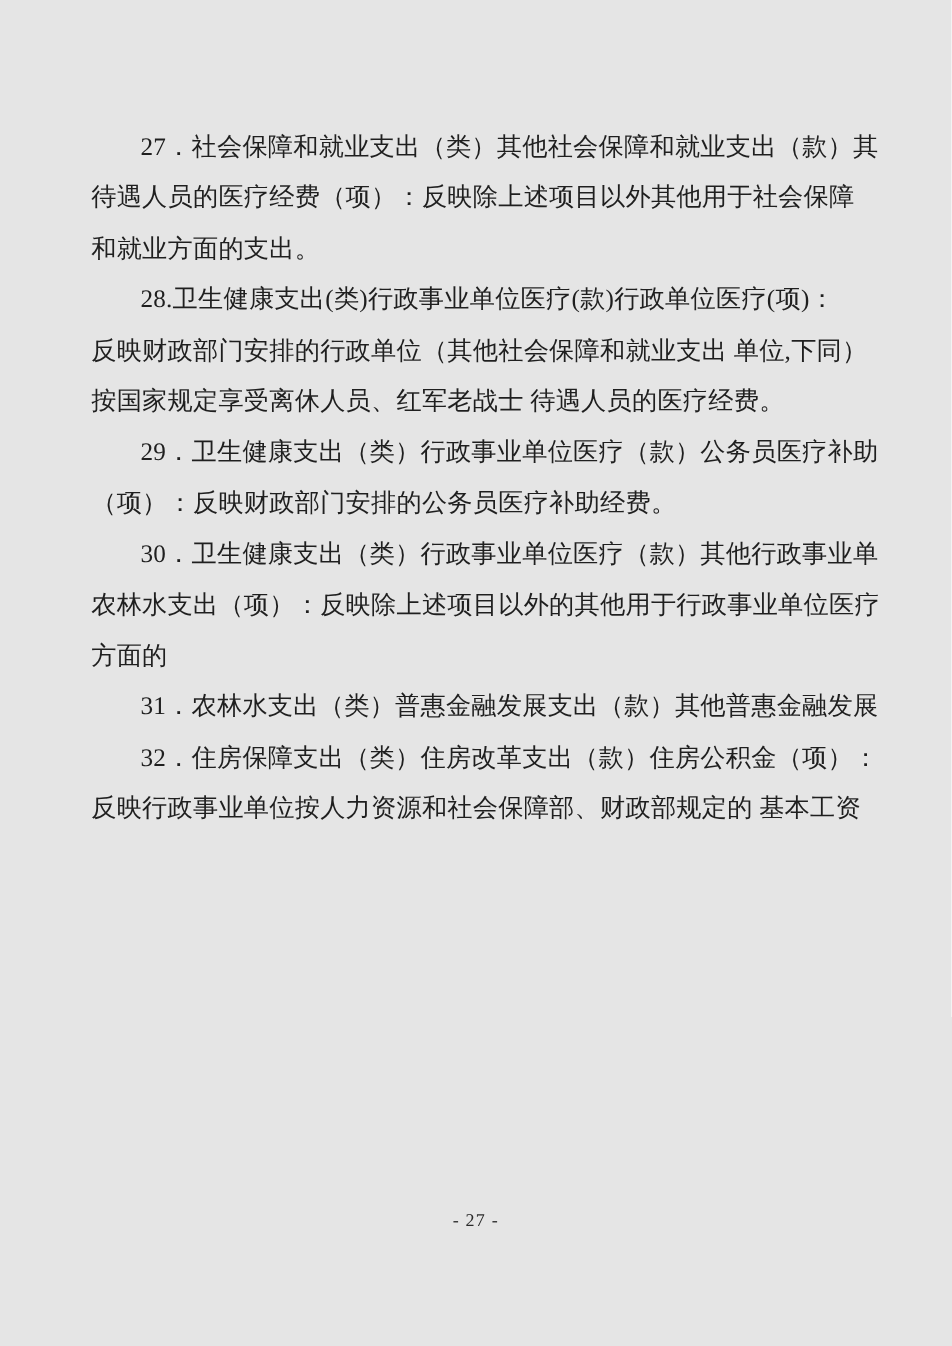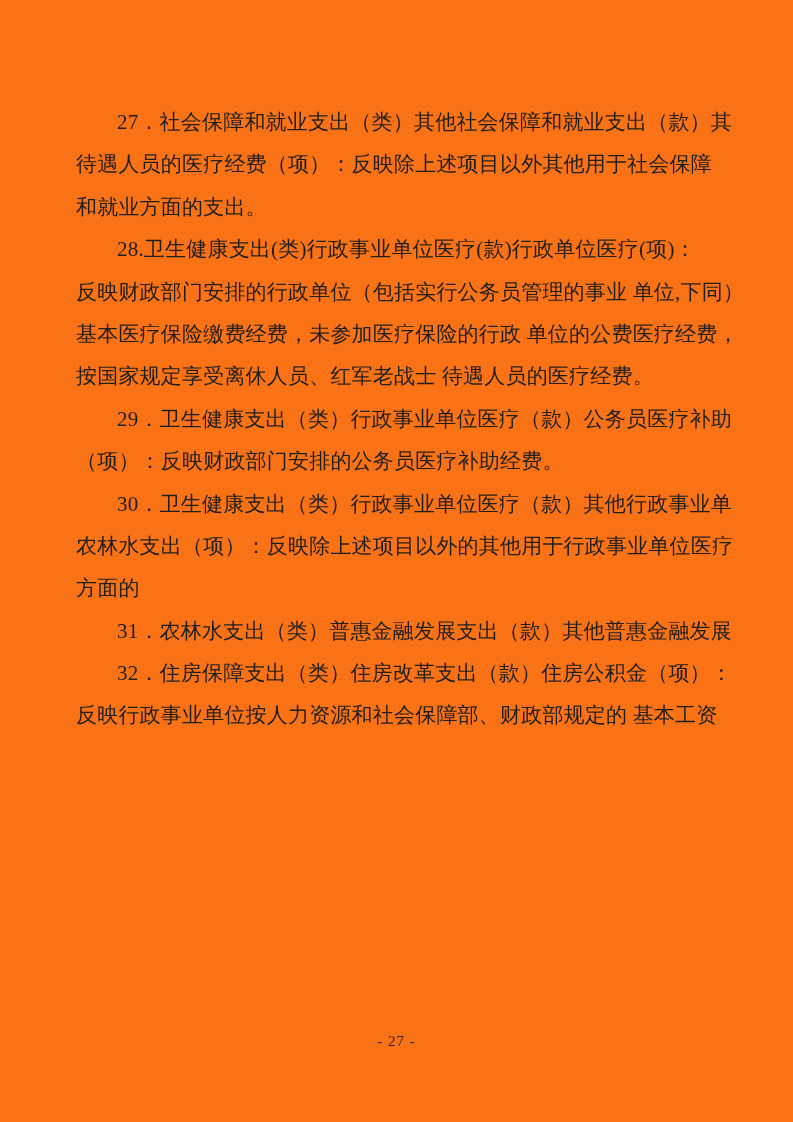--- a/index.html
+++ b/index.html
@@ -4,21 +4,21 @@
 <style>
   html, body {
     margin: 0;
     padding: 0;
     background: #ffffff;
   }
   .page {
     position: relative;
     width: 793px;
     height: 1122px;
-    background: #f97316;
+    background: #e5e5e5;
     overflow: hidden;
     font-family: "Liberation Serif", "DejaVu Serif", serif;
     color: #1f1f1f;
   }
   .doc-body {
     position: absolute;
     left: 76px;
     top: 101px;
     width: 660px;
   }
@@ -31,21 +31,21 @@
     line-height: 42.4px;
     font-size: 21px;
     white-space: nowrap;
     letter-spacing: 0.2px;
   }
   .line.first {
     text-indent: 41px;
   }
   .page-footer {
     position: absolute;
-    top: 1031px;
+    top: 1008px;
     left: 0;
     right: 0;
     text-align: center;
     font-size: 15px;
     line-height: 20px;
     color: #2a2a2a;
     letter-spacing: 1px;
   }
 </style>
 </head>
@@ -55,22 +55,21 @@
   <div class="doc-body">
 
     <div class="para">
       <div class="line first">27．社会保障和就业支出（类）其他社会保障和就业支出（款）其</div>
       <div class="line">待遇人员的医疗经费（项）：反映除上述项目以外其他用于社会保障</div>
       <div class="line">和就业方面的支出。</div>
     </div>
 
     <div class="para">
       <div class="line first">28.卫生健康支出(类)行政事业单位医疗(款)行政单位医疗(项)：</div>
-      <div class="line">反映财政部门安排的行政单位（包括实行公务员管理的事业 单位,下同）</div>
-      <div class="line">基本医疗保险缴费经费，未参加医疗保险的行政 单位的公费医疗经费，</div>
+      <div class="line">反映财政部门安排的行政单位（其他社会保障和就业支出 单位,下同）</div>
       <div class="line">按国家规定享受离休人员、红军老战士 待遇人员的医疗经费。</div>
     </div>
 
     <div class="para">
       <div class="line first">29．卫生健康支出（类）行政事业单位医疗（款）公务员医疗补助</div>
       <div class="line">（项）：反映财政部门安排的公务员医疗补助经费。</div>
     </div>
 
     <div class="para">
       <div class="line first">30．卫生健康支出（类）行政事业单位医疗（款）其他行政事业单</div>

